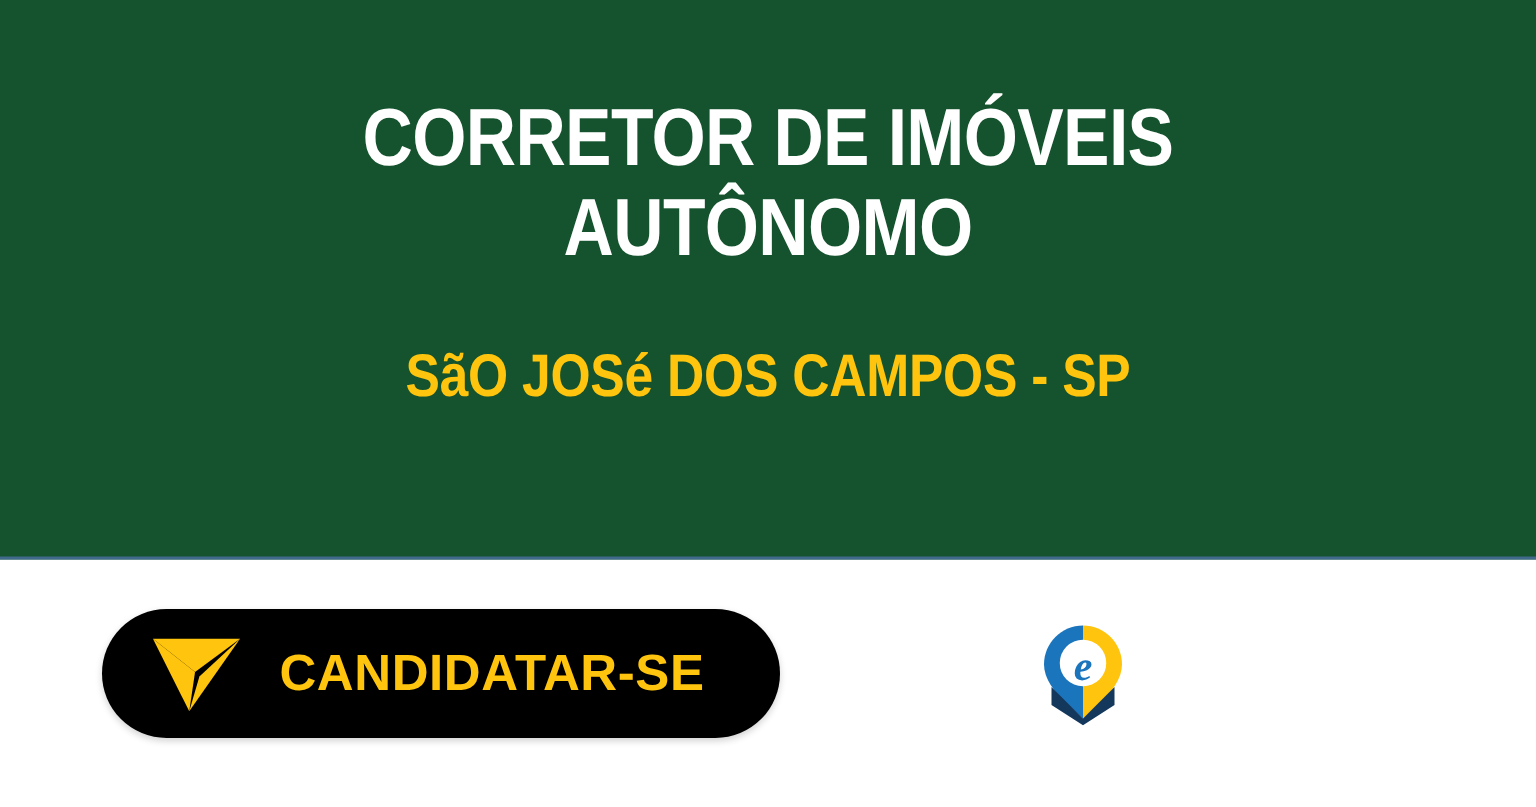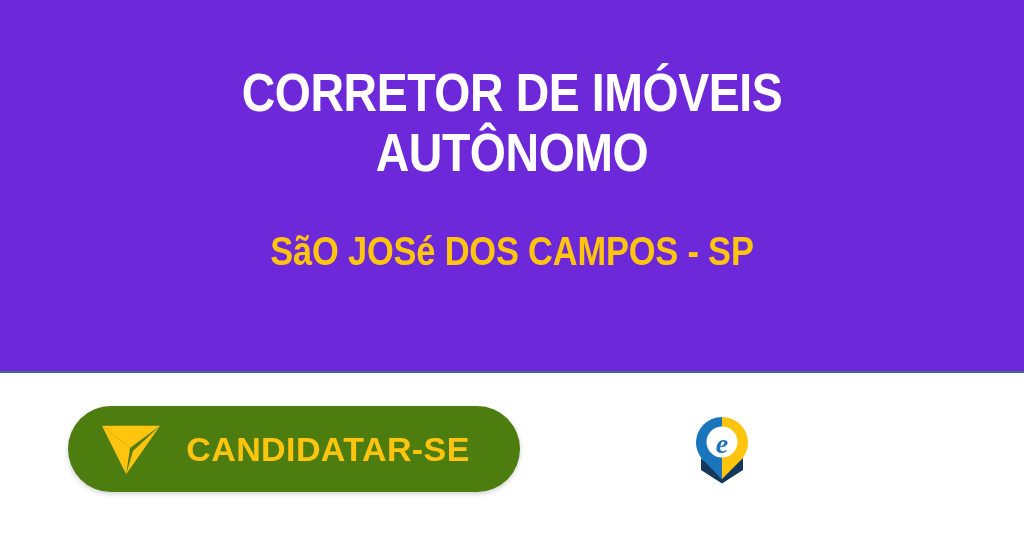--- a/index.html
+++ b/index.html
@@ -23,21 +23,21 @@
     background: #ffffff;
   }
 
   
   .hero {
     position: absolute;
     left: 0;
     top: 0;
     width: 1024px;
     height: 373px;
-    background: #6d28d9;
+    background: #14532d;
     box-sizing: border-box;
     border-bottom: 2px solid #3f6a8e;
     display: flex;
     flex-direction: column;
     align-items: center;
     justify-content: flex-start;
   }
 
   .job-title {
     margin: 0;
@@ -83,21 +83,21 @@
     background: #ffffff;
   }
 
   
   .apply-button {
     position: absolute;
     left: 68px;
     top: 31px;
     width: 452px;
     height: 86px;
-    background: #4d7c0f;
+    background: #000000;
     border: none;
     border-radius: 43px;
     box-shadow: 0 2px 5px rgba(0,0,0,0.18);
     display: flex;
     align-items: center;
     padding: 0;
     cursor: pointer;
     box-sizing: border-box;
   }
 

